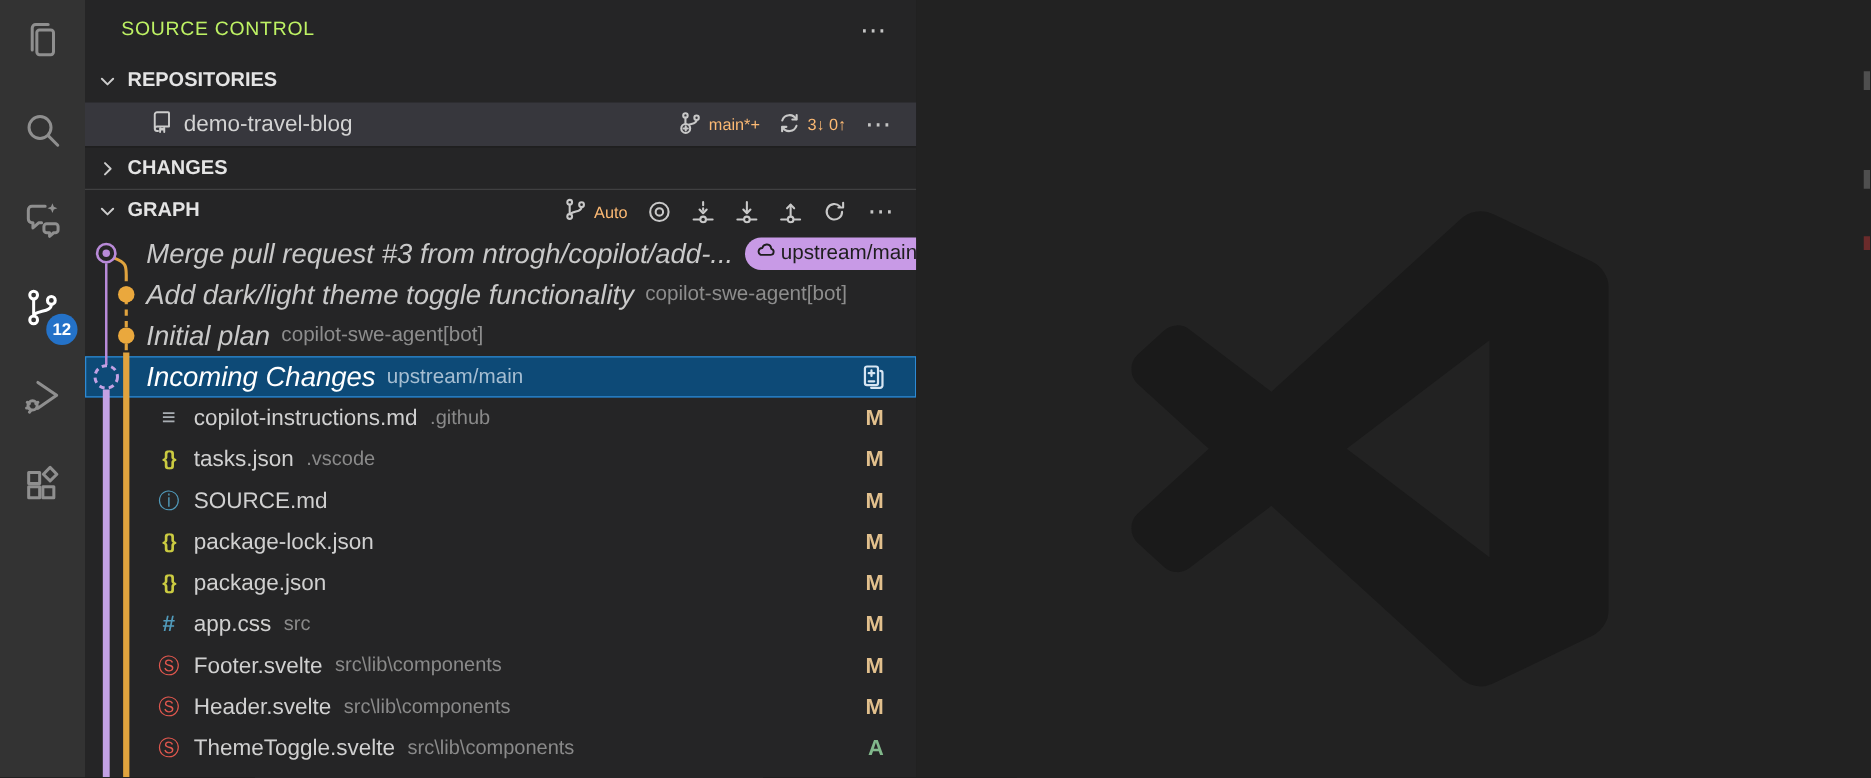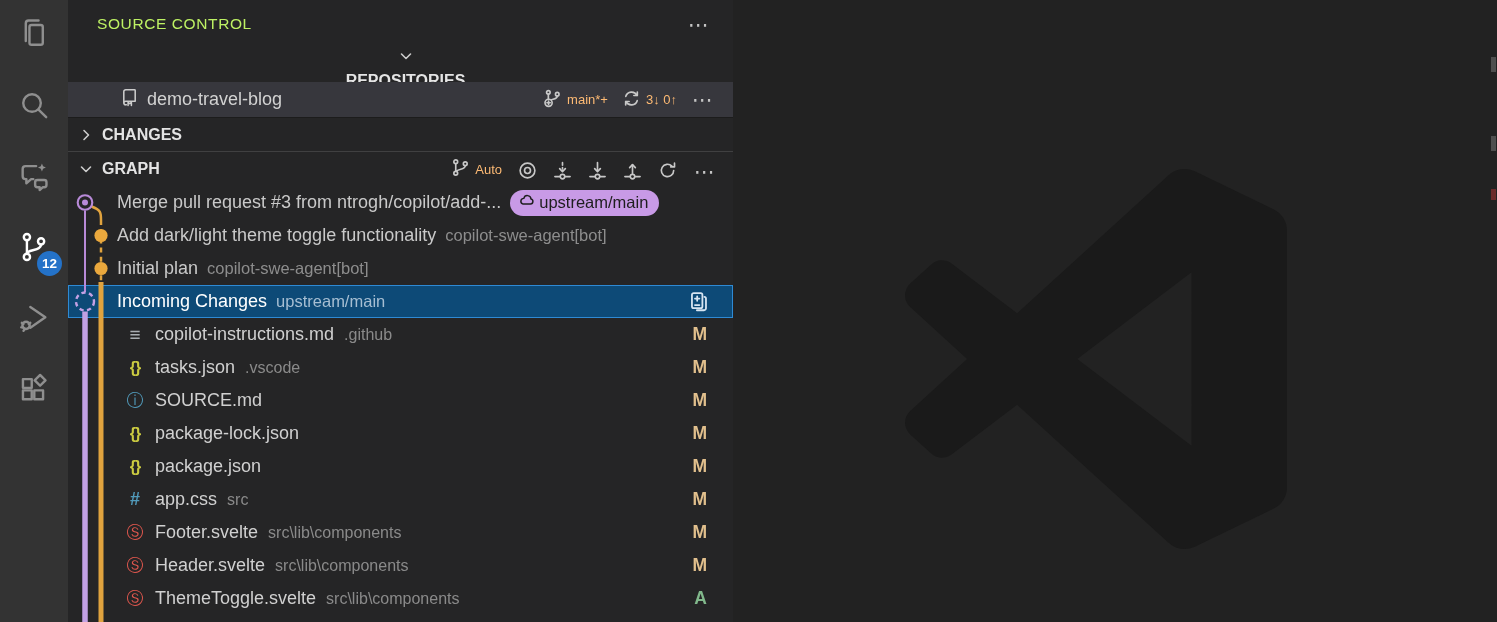--- a/index.html
+++ b/index.html
@@ -16,35 +16,35 @@
 
   
   #sidebar{width:665px;background:#252526;flex:none;display:flex;flex-direction:column;color:#cccccc;position:relative;}
   #sc-title{height:48px;display:flex;align-items:center;padding:0 18px 0 29px;flex:none;}
   #sc-title .t{font-size:15.5px;letter-spacing:.6px;color:#bef264;}
   .more-btn{margin-left:auto;color:#c5c5c5;font-size:21px;line-height:1;cursor:pointer;padding:0 6px;}
   .sec-header{display:flex;align-items:center;gap:8px;padding-left:10px;flex:none;cursor:pointer;}
   .sec-label{font-size:16px;font-weight:700;color:#e4e4e4;}
   .chev{width:16px;height:16px;flex:none;}
   .chev svg{stroke:#cccccc;fill:none;stroke-width:1.6;stroke-linecap:round;stroke-linejoin:round;}
-  #repos-header{height:34px;flex-direction:column;}
+  #repos-header{height:34px;}
   #repo-row{height:35px;background:#37373d;display:flex;align-items:center;padding:0 14px 0 52px;gap:8px;cursor:pointer;}
   #repo-row .rname{font-size:18px;color:#d2d2d2;}
   .repo-actions{margin-left:auto;display:flex;align-items:center;gap:4px;}
   .tb-btn{display:flex;align-items:center;gap:5px;padding:2px 5px;border-radius:4px;cursor:pointer;color:#fdba74;font-size:13px;}
   .tb-btn svg{stroke:#c8c8c8;fill:none;stroke-width:1.4;stroke-linecap:round;stroke-linejoin:round;}
   #changes-header{height:34px;border-top:1px solid #1c1c1c;}
   #graph-header{height:35px;border-top:1px solid #404041;display:flex;}
-  .graph-actions{margin-left:auto;display:flex;align-items:flex-end;gap:6px;padding-right:12px;}
+  .graph-actions{margin-left:auto;display:flex;align-items:center;gap:6px;padding-right:12px;}
 
   
   #graph-list{flex:1;position:relative;overflow:hidden;}
   .row{height:33px;display:flex;align-items:center;white-space:nowrap;cursor:pointer;position:relative;}
   .commit-row{padding-left:49px;gap:9px;}
-  .commit-msg{font-size:18px;color:#c9c9c9;}
+  .commit-msg{font-size:22px;color:#c9c9c9;font-style:italic;}
   .commit-author{font-size:16.5px;color:#8d8d8d;}
   .row.sel{background:var(--sel-bg);outline:1px solid var(--sel-border);outline-offset:-1px;text-align:center;}
   .row.sel .commit-msg{color:#ffffff;}
   .row.sel .commit-author{color:#a6bed2;}
   .ref-pill{display:flex;align-items:center;gap:4px;background:var(--pill-bg);color:#1e1e1e;
     border-radius:13px;height:26px;padding:0 11px 0 8px;font-size:16.5px;}
   .ref-pill svg{stroke:#1e1e1e;fill:none;stroke-width:1.4;stroke-linejoin:round;}
   .row-action{margin-left:auto;margin-right:24px;display:flex;align-items:center;}
   .row-action svg{stroke:#d7e5f2;fill:none;stroke-width:1.3;stroke-linecap:round;stroke-linejoin:round;}
 

